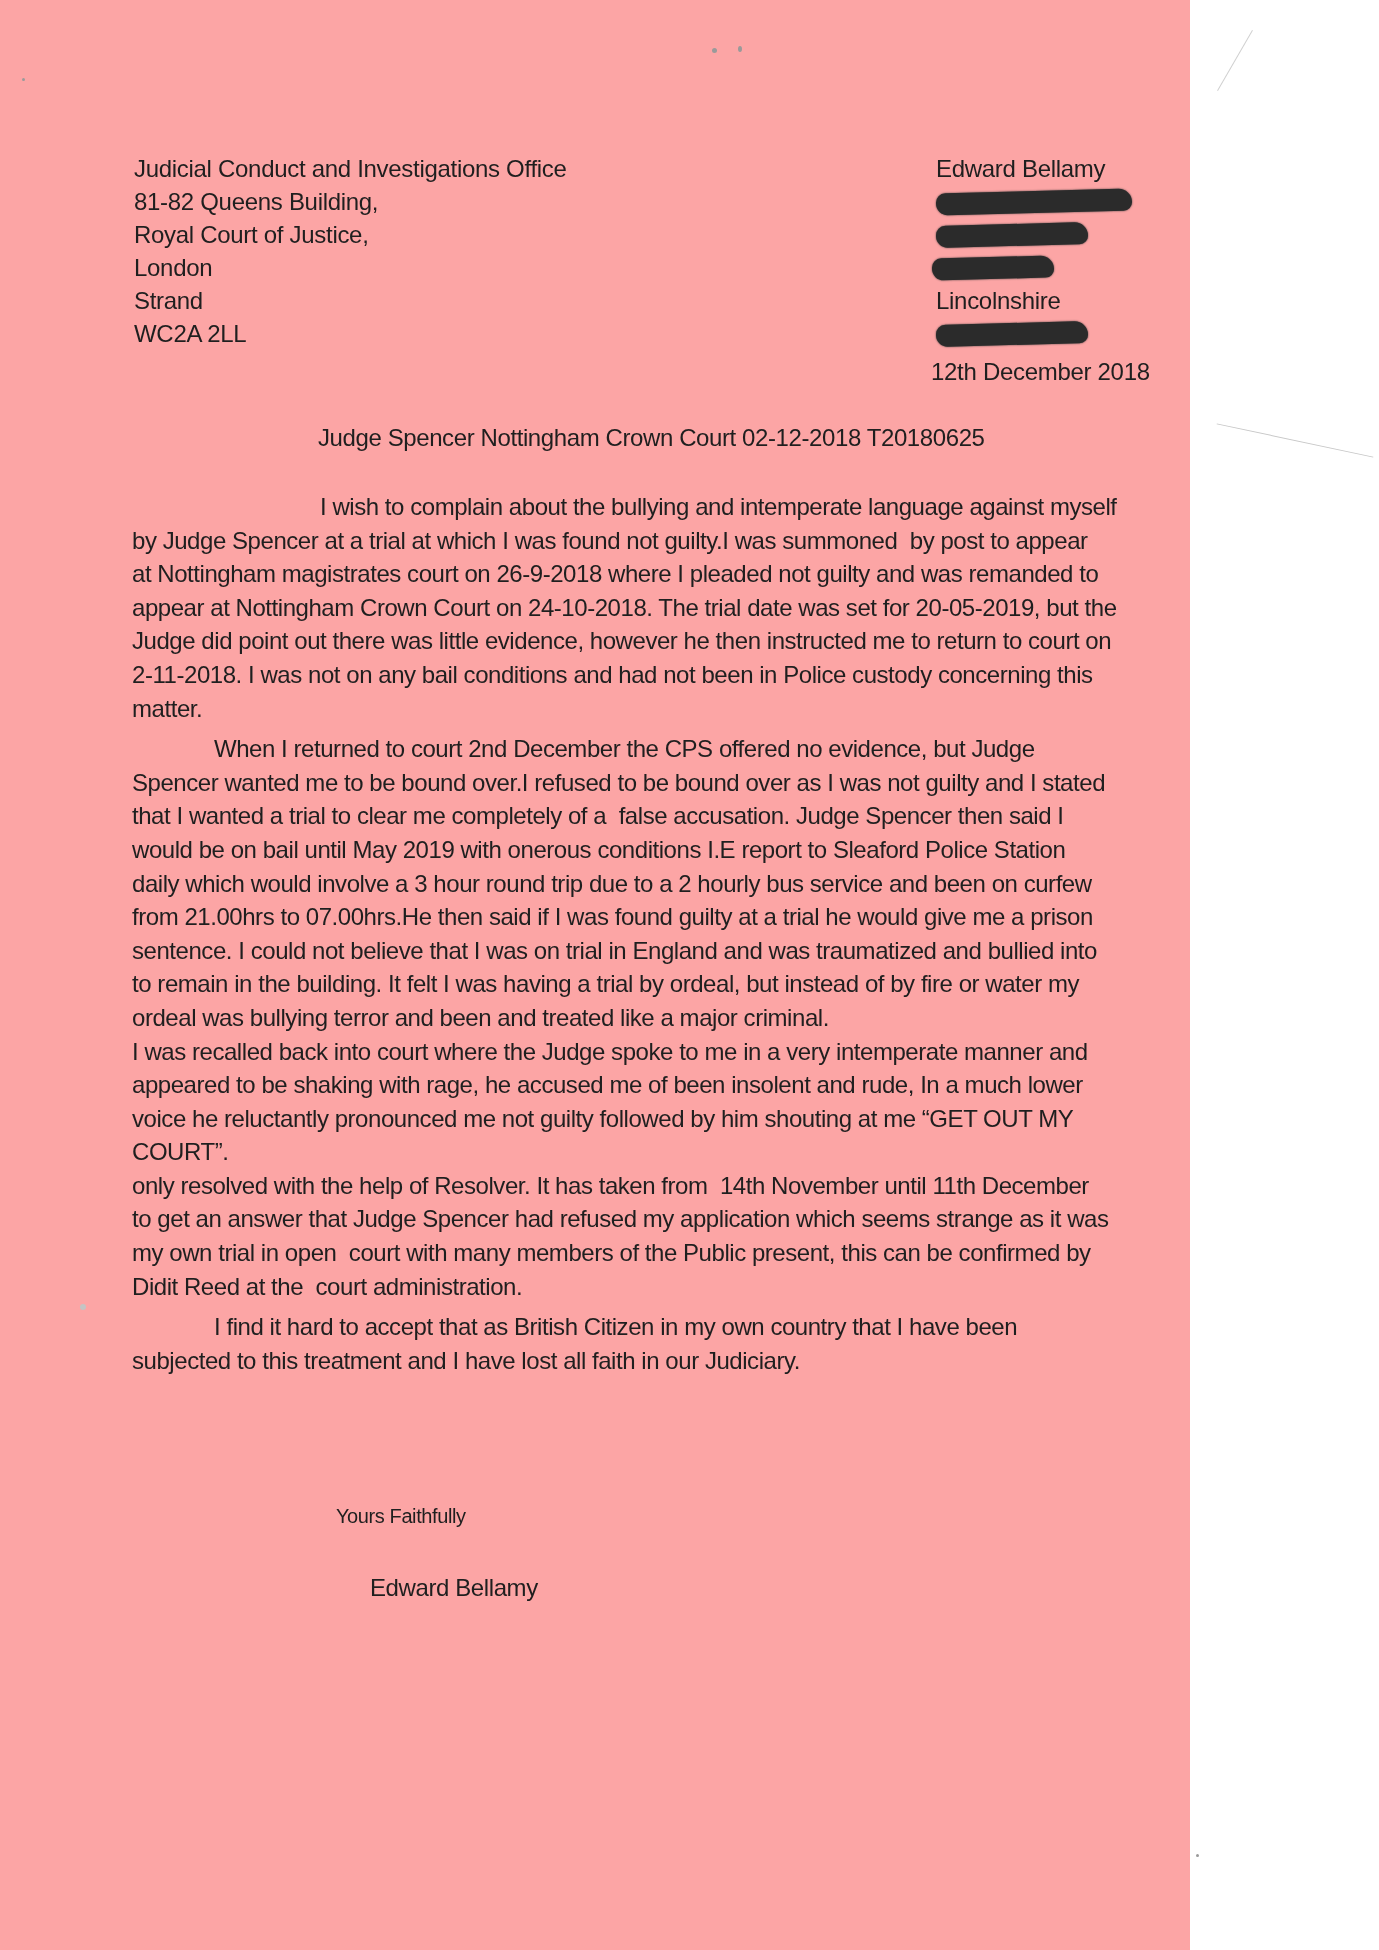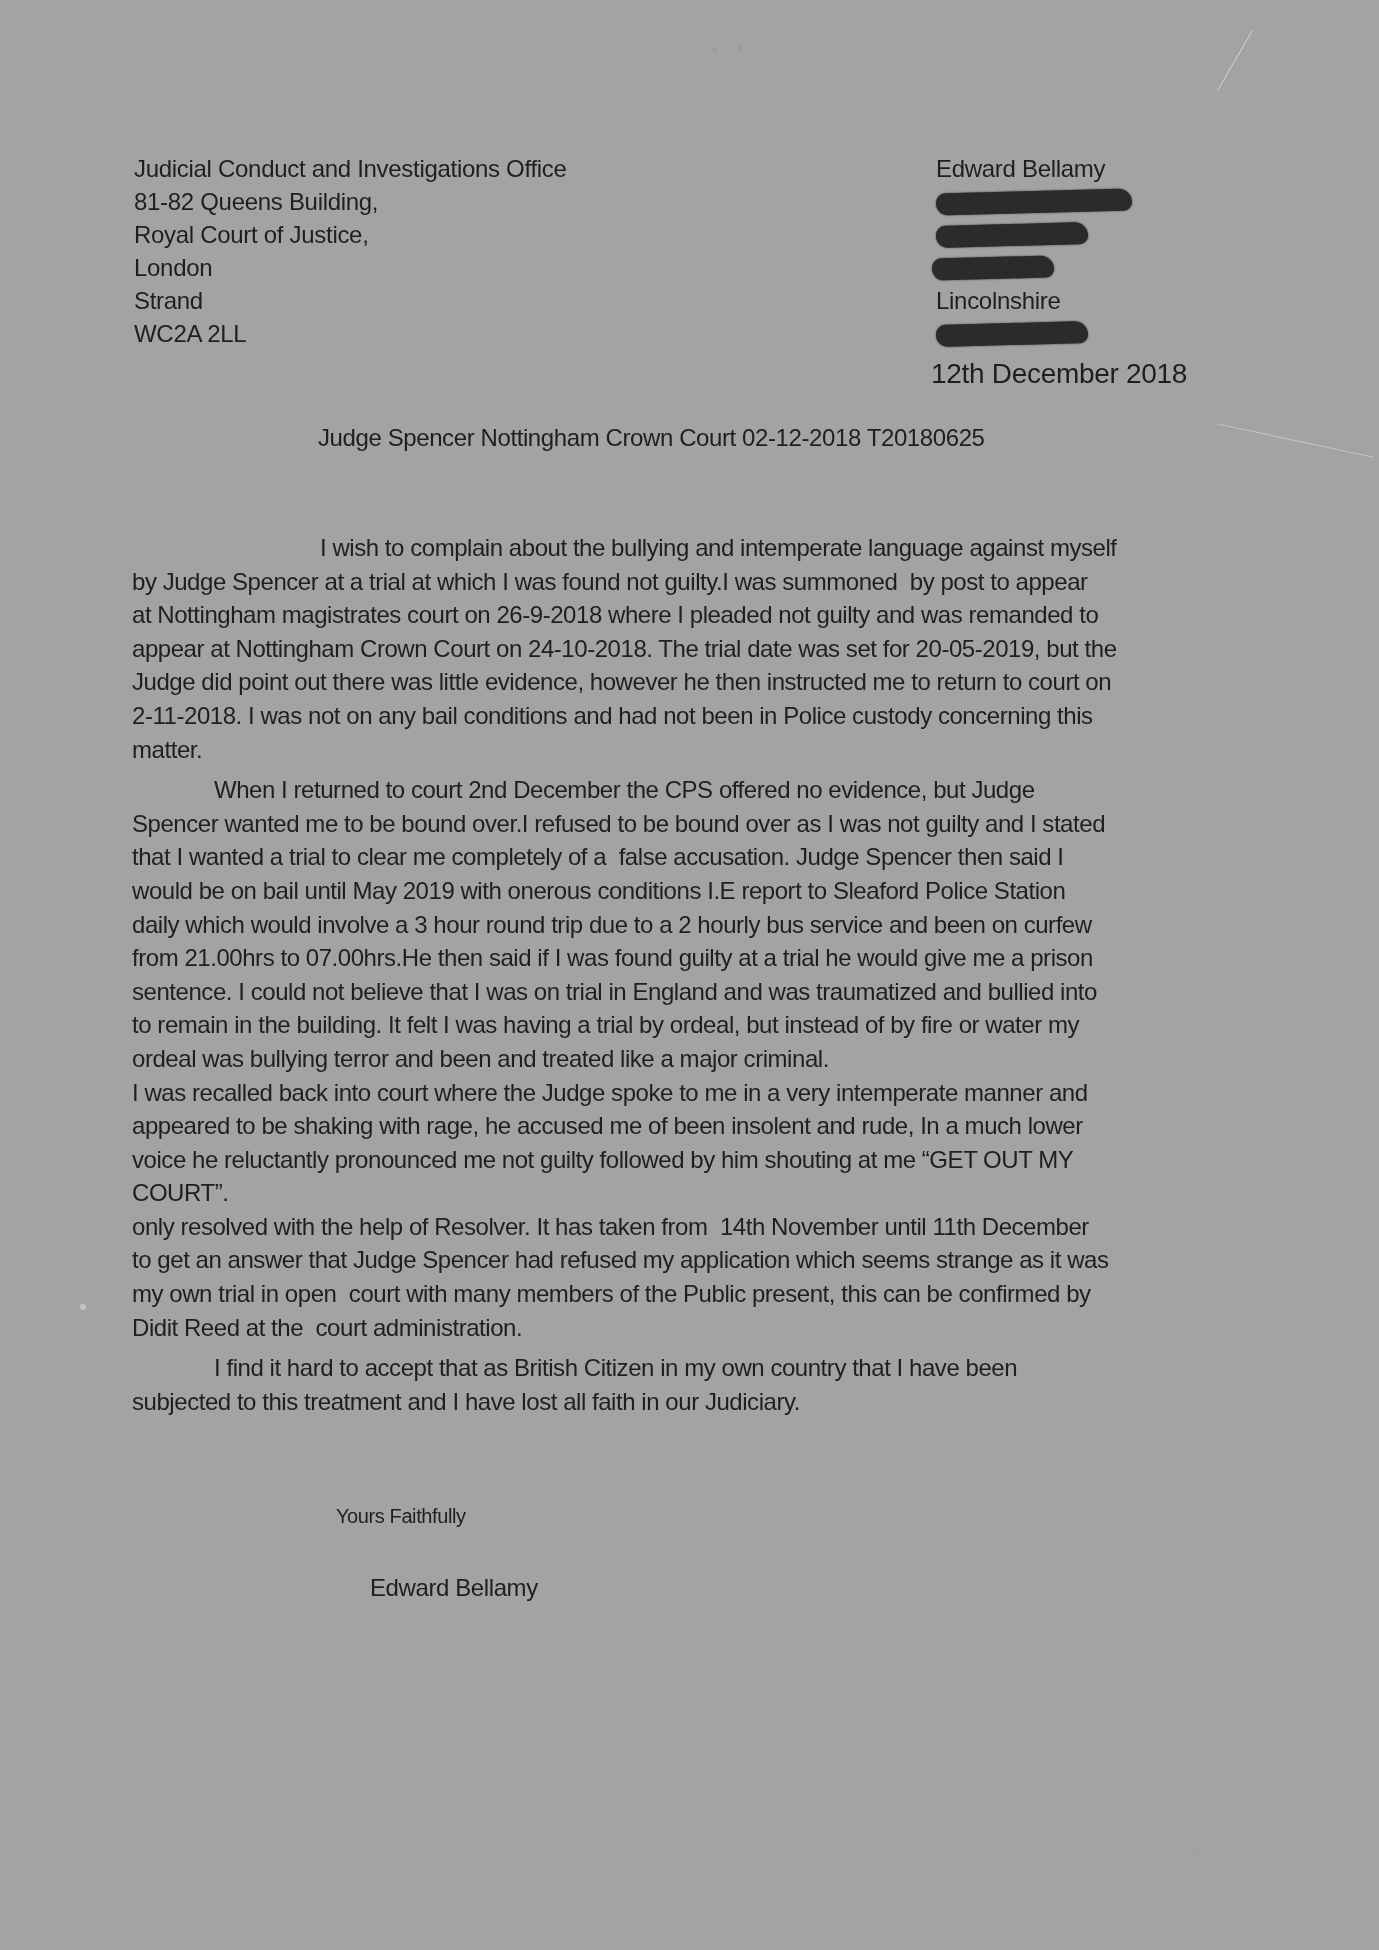--- a/index.html
+++ b/index.html
@@ -11,23 +11,23 @@
     width: 1379px;
     height: 1950px;
     position: relative;
     overflow: hidden;
     font-family: "Liberation Sans", sans-serif;
     color: #1f1f1f;
   }
   .page {
     position: absolute;
     left: 0; top: 0;
-    width: 1379px;
+    width: 1190px;
     height: 1950px;
-    background: #a3a3a3;
+    background: #fca5a5;
   }
   .txt {
     position: absolute;
     font-size: 24px;
     line-height: 33px;
     white-space: nowrap;
     letter-spacing: -0.3px;
   }
   .recipient {
     left: 134px;
@@ -45,41 +45,41 @@
     background: #2b2b2b;
     border-radius: 10px 14px 9px 12px;
     margin-top: 6px;
     transform: rotate(-1.5deg);
     box-shadow: 0 0 2px #3a3a3a;
   }
   .date {
     position: absolute;
     left: 931px;
     top: 358px;
-    font-size: 28px;
+    font-size: 24px;
     letter-spacing: -0.3px;
   }
   .subject {
     position: absolute;
     left: 318px;
     top: 424px;
     font-size: 24px;
     letter-spacing: -0.4px;
   }
   .body {
     position: absolute;
     left: 132px;
     top: 490px;
     width: 1080px;
     font-size: 24px;
     line-height: 33.6px;
     letter-spacing: -0.45px;
   }
   .body .line { height: 33.6px; white-space: pre; }
-  .indent-far { padding-left: 188px; margin-top: 41px; }
+  .indent-far { padding-left: 188px; }
   .indent { padding-left: 82px; margin-top: 7px; }
   .closing {
     position: absolute;
     left: 336px;
     top: 1505px;
     font-size: 20px;
     letter-spacing: -0.4px;
   }
   .signature {
     position: absolute;

